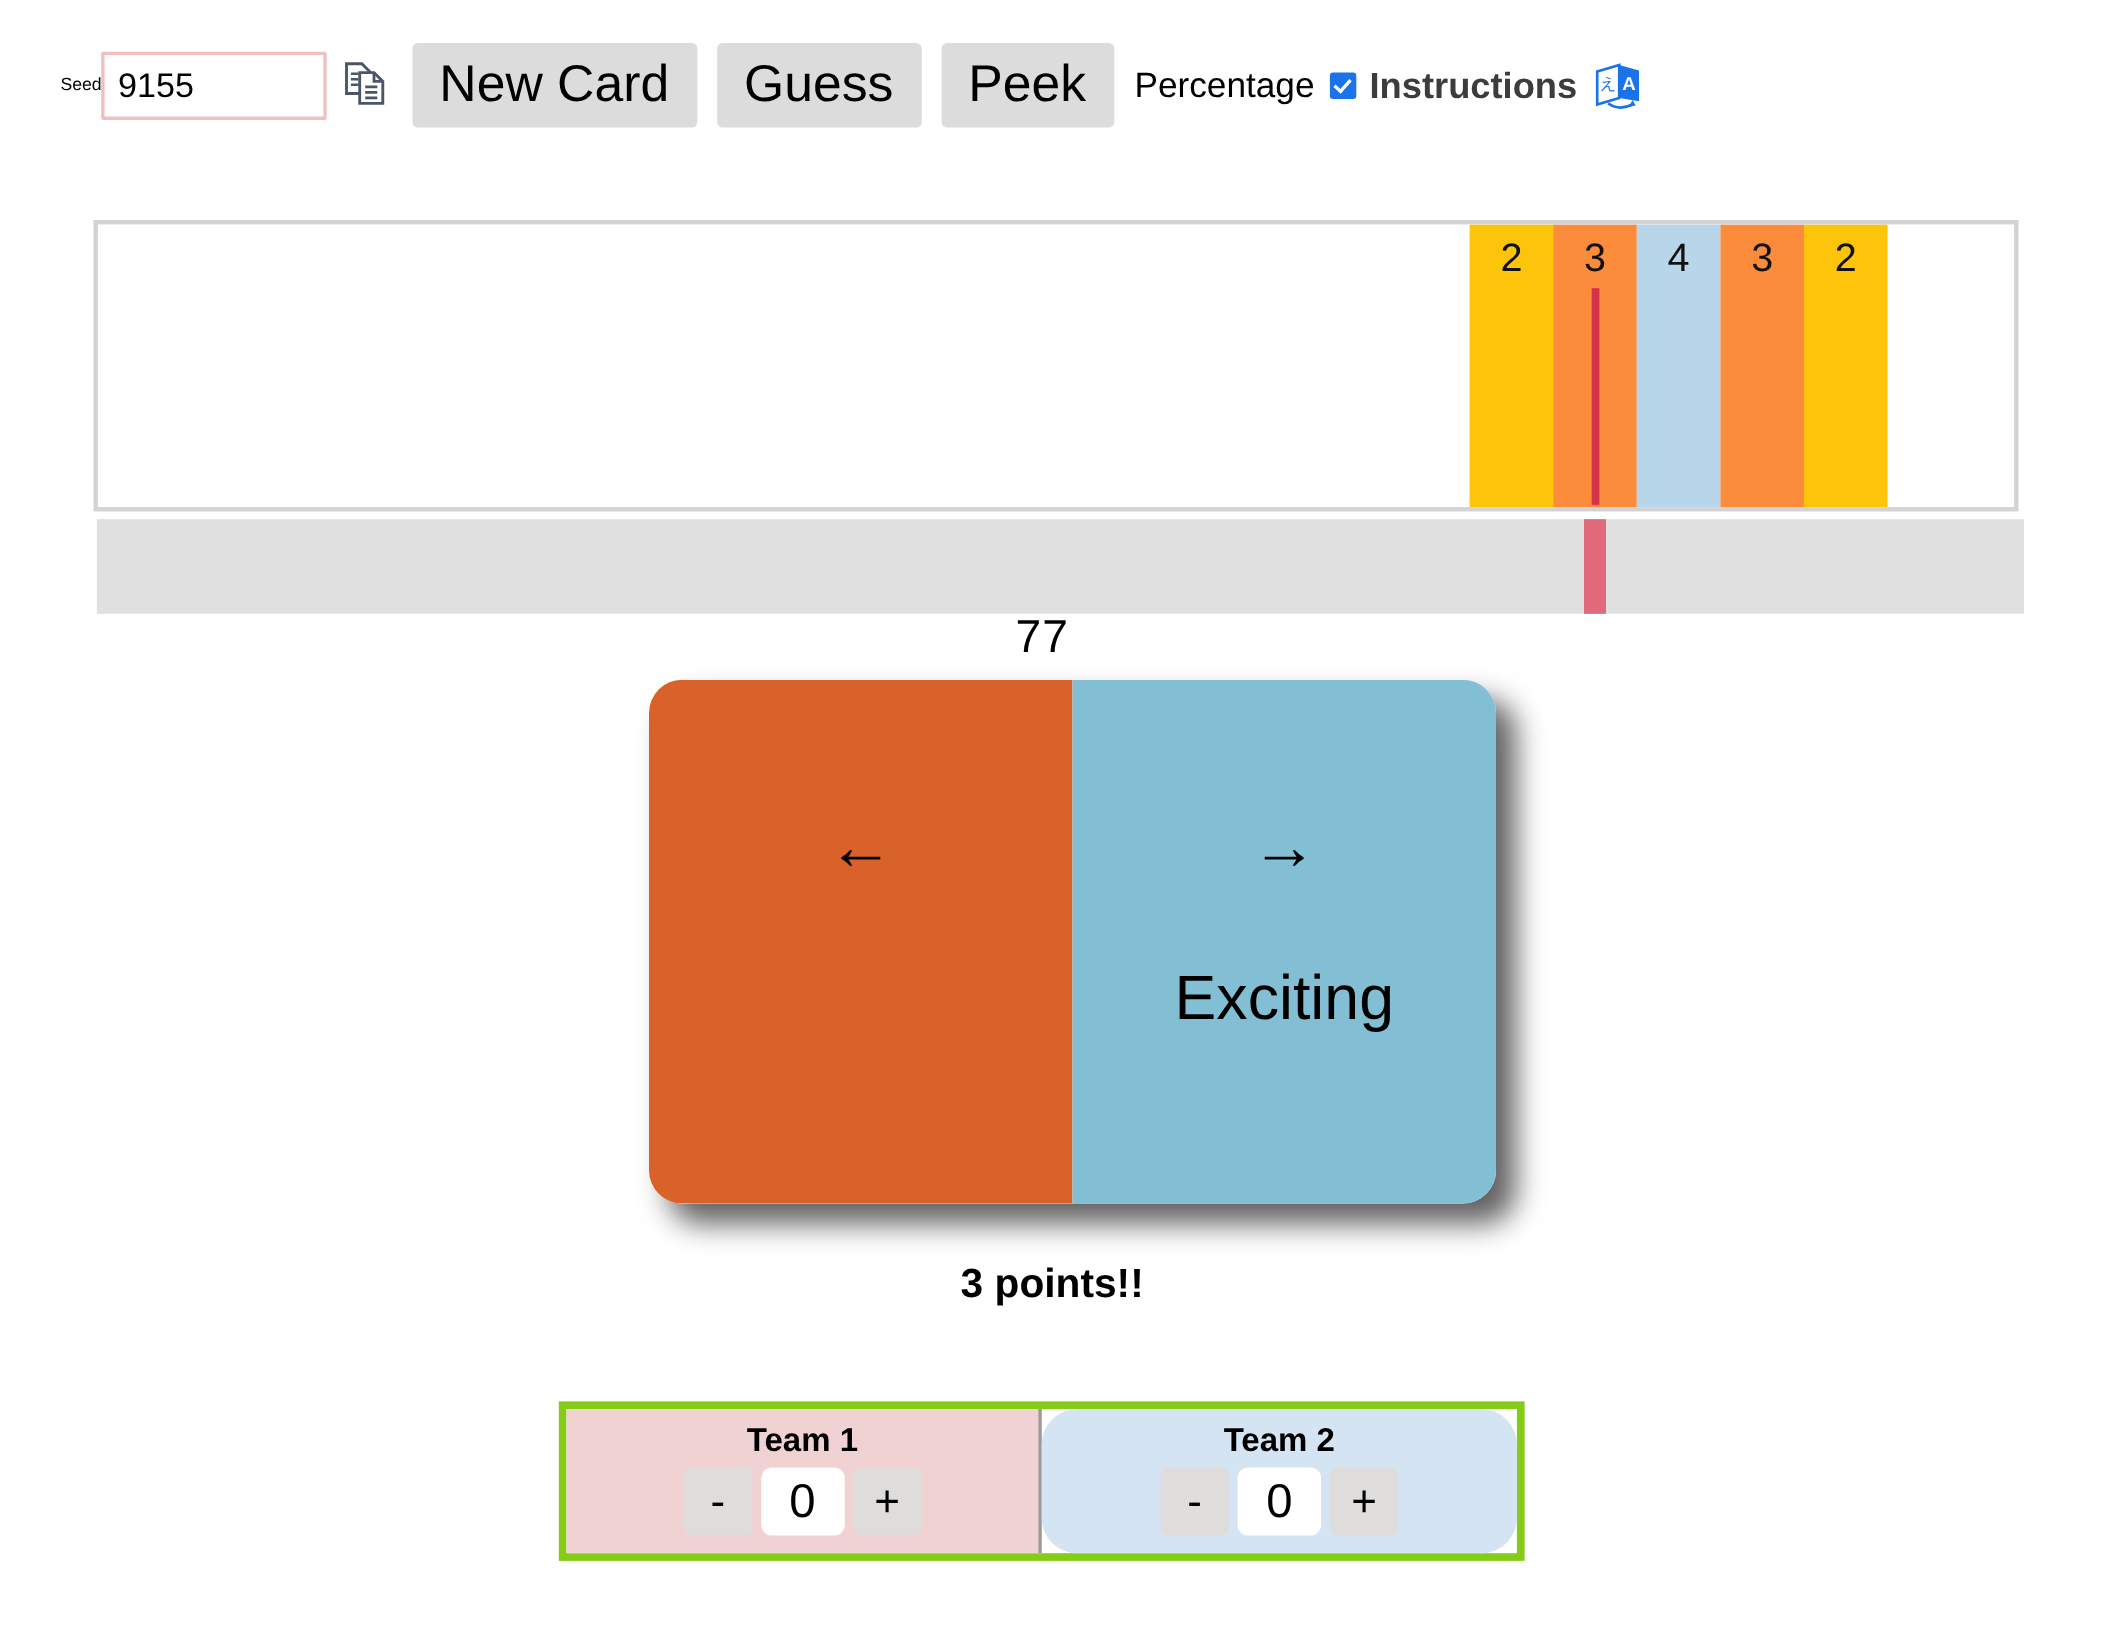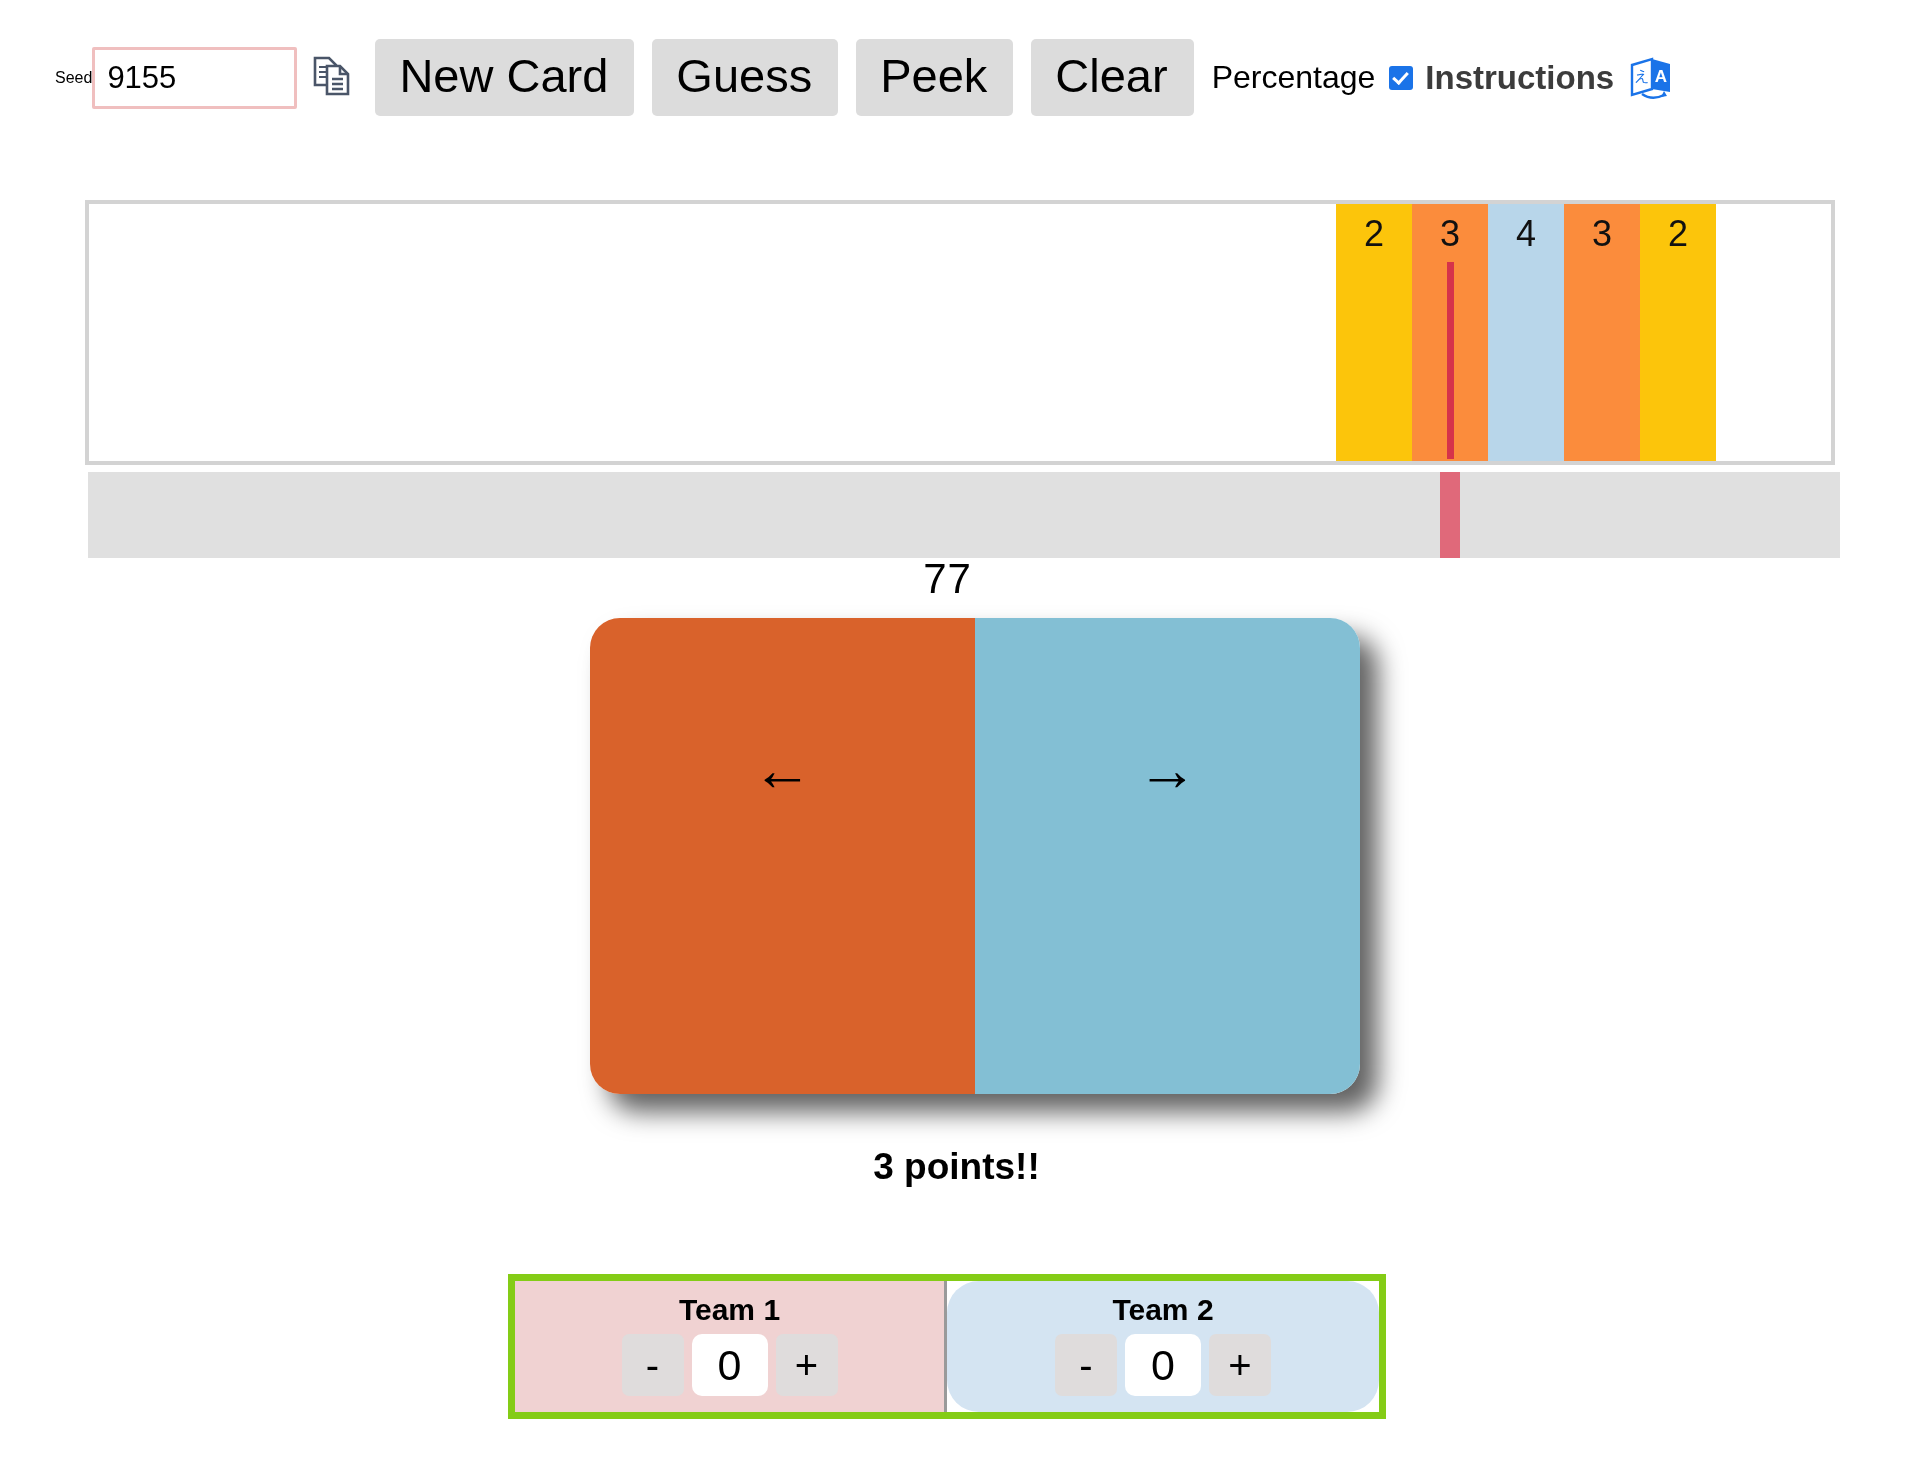--- a/index.html
+++ b/index.html
@@ -287,21 +287,20 @@
         <path d="M15 12 h13 l8 8 v20 H15 Z" stroke="#4a5568" stroke-width="2.6" fill="#fff"></path>
         <path d="M28 12 v8 h8" stroke="#4a5568" stroke-width="2.6" fill="none"></path>
         <path d="M20 25 h11 M20 30 h11 M20 35 h11" stroke="#4a5568" stroke-width="2.4"></path>
       </svg>
     </span>
   </button>
 
   <button class="tb-btn">New Card</button>
   <button class="tb-btn">Guess</button>
   <button class="tb-btn">Peek</button>
-  <button class="tb-btn">Clear</button>
 
   <span id="percentage-label">Percentage</span>
   <input class="cbx" type="checkbox" checked="" style="">
 
   <span id="instructions-label">Instructions</span>
 
   <span id="translate-icon">
     <svg width="46" height="46" viewBox="0 0 46 46">
       <path d="M4 10 L24 4 L24 34 L4 40 Z" fill="#ffffff" stroke="#1a73e8" stroke-width="2.4"></path>
       <path d="M24 4 L42 9 L42 37 L24 34 Z" fill="#1a73e8"></path>
@@ -341,20 +340,21 @@
 <div id="card-value">
   <span id="card-value-inner">77</span>
 </div>
 
 <div id="card">
   <div id="card-left" class="card-half" style="background: rgb(217, 98, 43);">
     <span class="card-arrow">←</span>
   </div>
   <div id="card-right" class="card-half" style="background: rgb(131, 191, 212);">
     <span class="card-arrow">→</span>
+    <span class="card-word">Exciting</span>
   </div>
 </div>
 
 <div id="points-text">3 points!!</div>
 
 <div id="scoreboard">
 
   <div id="team1-panel" class="team-panel" style="background: rgb(240, 210, 210);">
     <span class="team-name">Team 1</span>
     <div class="team-controls">

